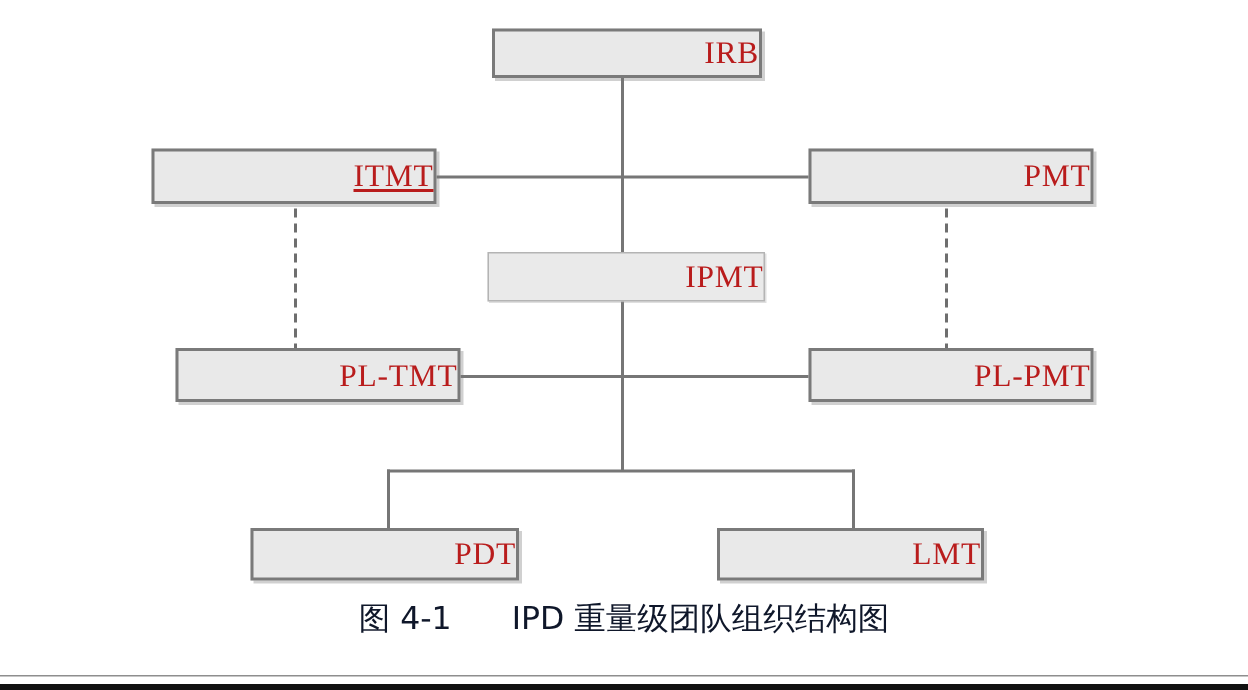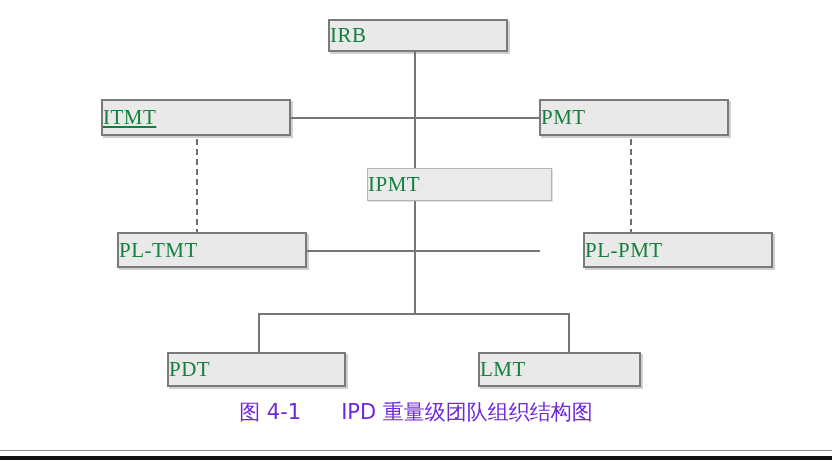--- a/index.html
+++ b/index.html
@@ -29,46 +29,45 @@
     width: 0;
     border-left: 2px dashed #6e6e6e;
   }
 
   
   .node {
     position: absolute;
     box-sizing: border-box;
     background: #e9e9e9;
     border: 2px solid #7a7a7a;
-    color: #15803d;
+    color: #b91c1c;
     display: flex;
     align-items: center;
-    justify-content: flex-start;
+    justify-content: flex-end;
     font-size: 21px;
     letter-spacing: 0.5px;
     box-shadow: 2px 2px 0 rgba(120,120,120,0.35);
     z-index: 3;
   }
   .node.soft {
     border: 1px solid #b4b4b4;
     background: #eaeaea;
     box-shadow: 1px 1px 0 rgba(150,150,150,0.30);
-    margin-left: 42px;
   }
 
   
   #caption {
     position: absolute;
     left: 0;
     top: 398px;
     width: 832px;
     text-align: center;
     font-family: "DejaVu Sans", "Liberation Sans", sans-serif;
     font-size: 21px;
-    color: #6d28d9;
+    color: #0f172a;
     white-space: pre;
   }
 
   
   .rule-thin {
     position: absolute;
     left: 0;
     width: 832px;
     height: 1px;
     background: #8e8e8e;
@@ -114,29 +113,29 @@
   </div>
 
   <div class="node soft" style="left:325px; top:168px; width:185px; height:33px;">
     <span>IPMT</span>
   </div>
 
   <div class="node" style="left:101px; top:232px; width:190px; height:36px;margin-left:16px;">
     <span>PL-TMT</span>
   </div>
 
-  <div class="node" style="left:539px; top:232px; width:190px; height:36px;margin-left:44px;">
+  <div class="node" style="left:539px; top:232px; width:190px; height:36px;">
     <span>PL-PMT</span>
   </div>
 
   <div class="node" style="left:167px; top:352px; width:179px; height:35px;">
     <span>PDT</span>
   </div>
 
-  <div class="node" style="left:478px; top:352px; width:163px; height:35px;">
+  <div class="node" style="left:478px; top:352px; width:178px; height:35px;">
     <span>LMT</span>
   </div>
 
   <div id="caption">图 4-1      IPD 重量级团队组织结构图</div>
 
   <div class="rule-thin" style="top:450px;"></div>
   <div class="rule-thick" style="top:456px;"></div>
 
 </div>
 

